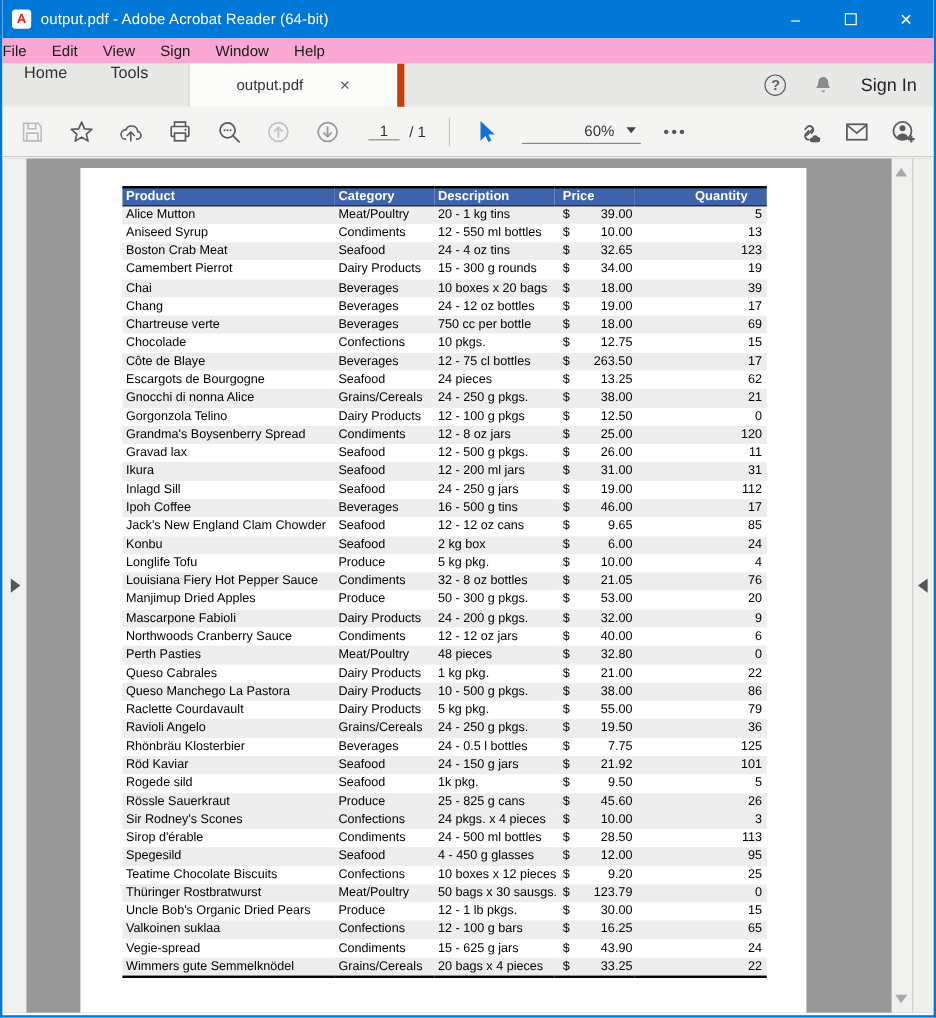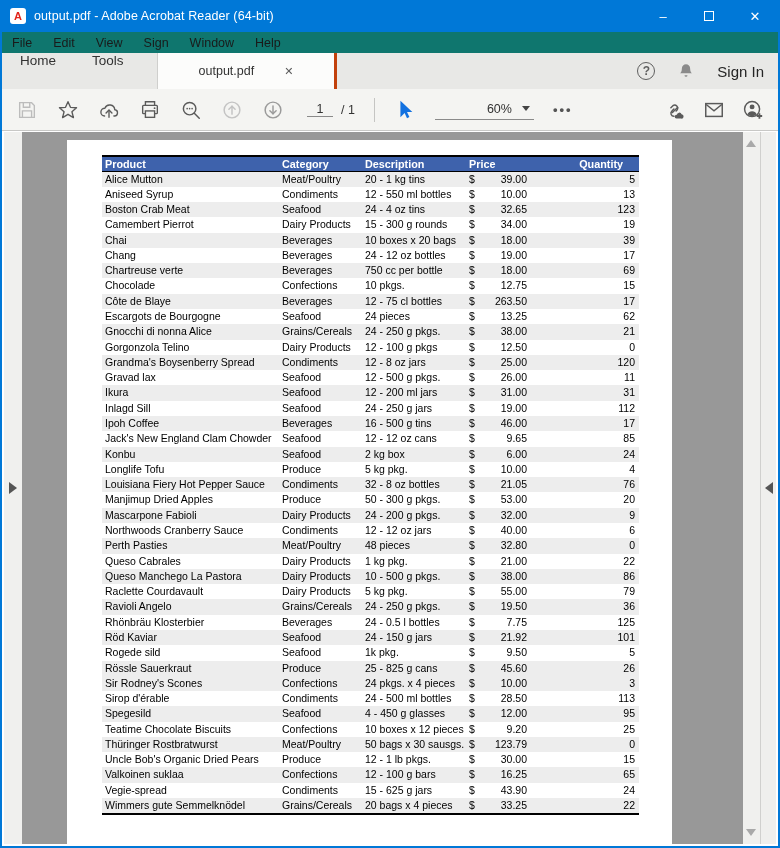--- a/index.html
+++ b/index.html
@@ -8,27 +8,27 @@
 
   
   .titlebar { height:32px; background:#0078d7; display:flex; align-items:center; color:#fff; }
   .applogo { width:16px; height:16px; background:#fff; border-radius:3px; margin:0 8px 0 8px; display:flex; align-items:center; justify-content:center; color:#e2231a; font-size:11px; font-weight:bold; }
   .titletext { font-size:12.5px; letter-spacing:.1px; }
   .wincontrols { margin-left:auto; display:flex; height:100%; }
   .winbtn { width:46px; height:100%; display:flex; align-items:center; justify-content:center; font-size:13px; color:#fff; cursor:default; }
   .maxglyph { width:10px; height:10px; border:1px solid #fff; display:inline-block; }
 
   
-  .menubar { height:21px; background:#0f766e; display:flex; align-items:center; padding-left:10px; gap:21px; }
+  .menubar { height:21px; background:#f9a8d4; display:flex; align-items:center; gap:21px; }
   .menubar span { font-size:12.5px; color:#1a1a1a; }
 
   
   .tabbar { height:36px; background:#e8e8e6; display:flex; align-items:flex-start; position:relative; }
   .navtab { display:flex; align-items:center; padding:0 18px; font-size:13.5px; color:#323232; }
-  .doctab { position:absolute; left:155px; top:0; width:180px; height:36px; background:#fcfcfb; border-left:1px solid #cfcfcd; border-right:3px solid #c2410c; display:flex; align-items:center; justify-content:center; gap:30px; font-size:12.5px; color:#323232; }
+  .doctab { position:absolute; left:155px; top:0; width:180px; height:36px; background:#fcfcfb; border-left:1px solid #cfcfcd; border-right:6px solid #c2410c; display:flex; align-items:center; justify-content:center; gap:30px; font-size:12.5px; color:#323232; }
   .tabclose { font-size:11px; color:#5a5a5a; }
   .tabbar-right { position:absolute; right:14px; top:0; height:36px; display:flex; align-items:center; gap:22px; }
   .qcircle { width:18px; height:18px; border:1.6px solid #5f5f5f; border-radius:50%; display:flex; align-items:center; justify-content:center; font-size:12px; font-weight:bold; color:#5f5f5f; }
   .signin { font-size:15px; color:#252525; }
 
   
   .toolbar { height:42px; background:#f4f4f2; border-bottom:1px solid #c8c8c6; display:flex; align-items:center; padding:0 14px; }
   .tgroup { display:flex; align-items:center; gap:19px; }
   .tgroup.right { margin-left:auto; gap:17px; }
   .ticon { width:22px; height:22px; display:block; }

